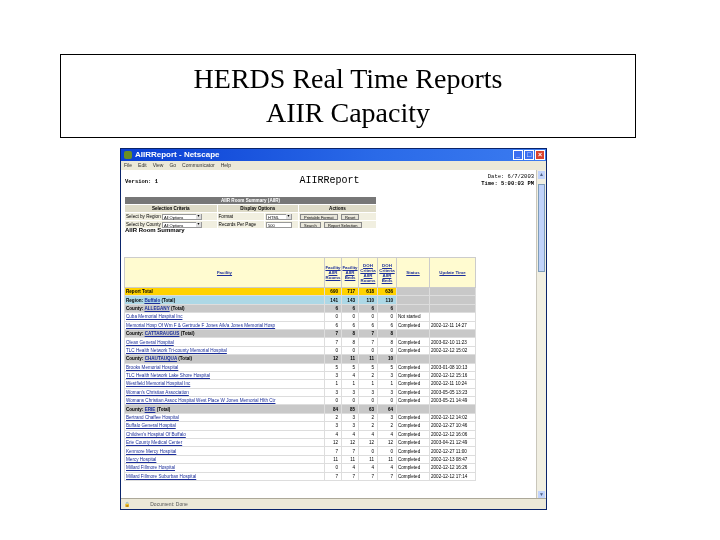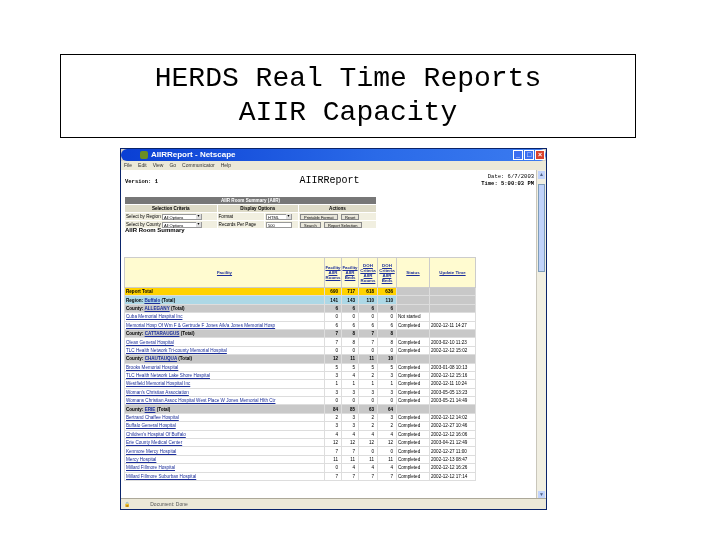--- a/index.html
+++ b/index.html
@@ -3,31 +3,31 @@
 <meta charset="utf-8">
 <style>
   * { box-sizing: border-box; margin: 0; padding: 0; }
   html, body { width: 720px; height: 540px; background: #ffffff; overflow: hidden; }
   body { position: relative; font-family: "Liberation Sans", sans-serif; }
 
   .slide-title-box {
     position: absolute; left: 60px; top: 54px; width: 576px; height: 84px;
     border: 1px solid #000; background: #fff;
     display: flex; flex-direction: column; align-items: center; justify-content: center;
-    font-family: Liberation Mono, monospace; font-size: 28px; line-height: 34px; color: #000;
+    font-family: Liberation Serif, serif; font-size: 28px; line-height: 34px; color: #000;
   }
 
   .window {
     position: absolute; left: 120px; top: 148px; width: 427px; height: 362px;
     border: 1px solid #0a246a; background: #d4d0c8; overflow: hidden;
   }
   .titlebar {
     height: 12px; background: linear-gradient(to right, #0a3fd4, #2a6ae8 60%, #3b7bf0);
-    color: #fff; font-size: 8px; font-weight: bold; line-height: 12px; padding-left: 19px;
-    display: flex; align-items: center; position: relative; border-radius: 6px;
+    color: #fff; font-size: 8px; font-weight: bold; line-height: 12px; padding-left: 3px;
+    display: flex; align-items: center; position: relative;
   }
   .titlebar .app-icon { width: 8px; height: 8px; background: #6b8e23; border-radius: 2px; margin-right: 3px; }
   .win-ctrls { position: absolute; right: 1px; top: 1px; display: flex; gap: 1px; }
   .win-ctrl { width: 10px; height: 10px; background: #3b6ff0; border: 1px solid #fff; font-size: 7px; color: #fff; line-height: 8px; text-align: center; }
   .win-ctrl.close { background: #d9432f; }
   .menubar { height: 9px; background: #ece9d8; font-size: 5px; line-height: 9px; padding-left: 3px; color: #333; display: flex; gap: 6px; }
 
   .content { position: absolute; top: 21px; left: 0; width: 417px; height: 330px; background: #fff; overflow: hidden; }
   .vscroll { position: absolute; top: 21px; right: 0; width: 10px; height: 330px; background: #f1efe2; border-left: 1px solid #c9c6bb; }
   .vscroll .thumb { position: absolute; top: 14px; left: 1px; width: 7px; height: 88px; background: #c1d3fb; border: 1px solid #7f9db9; }

